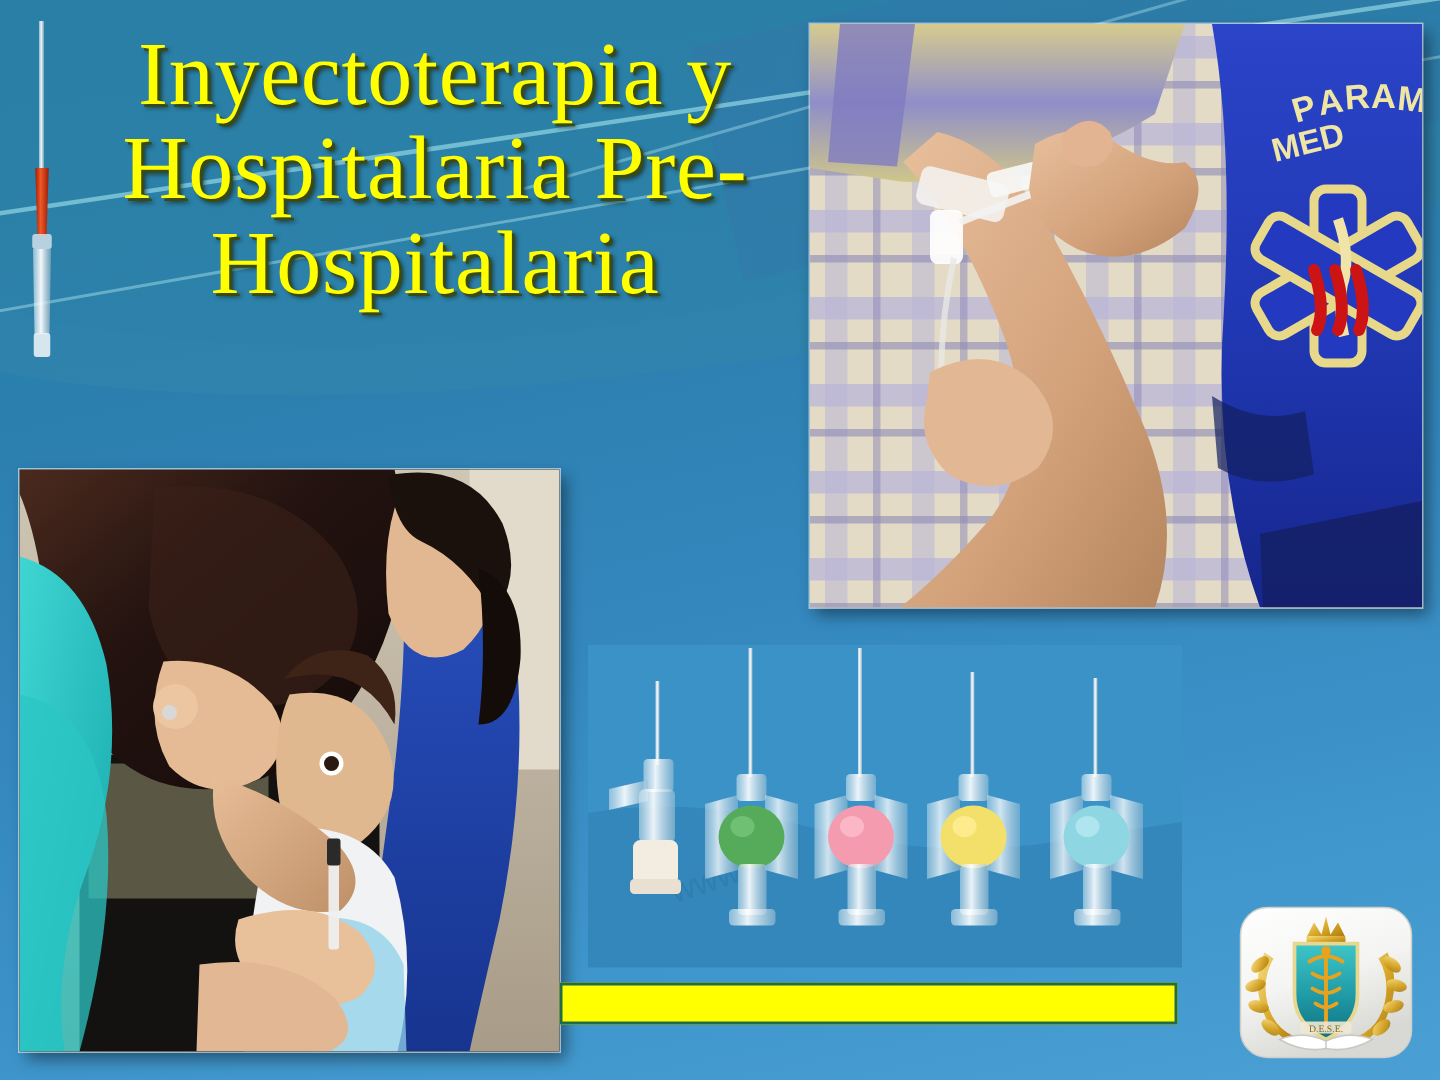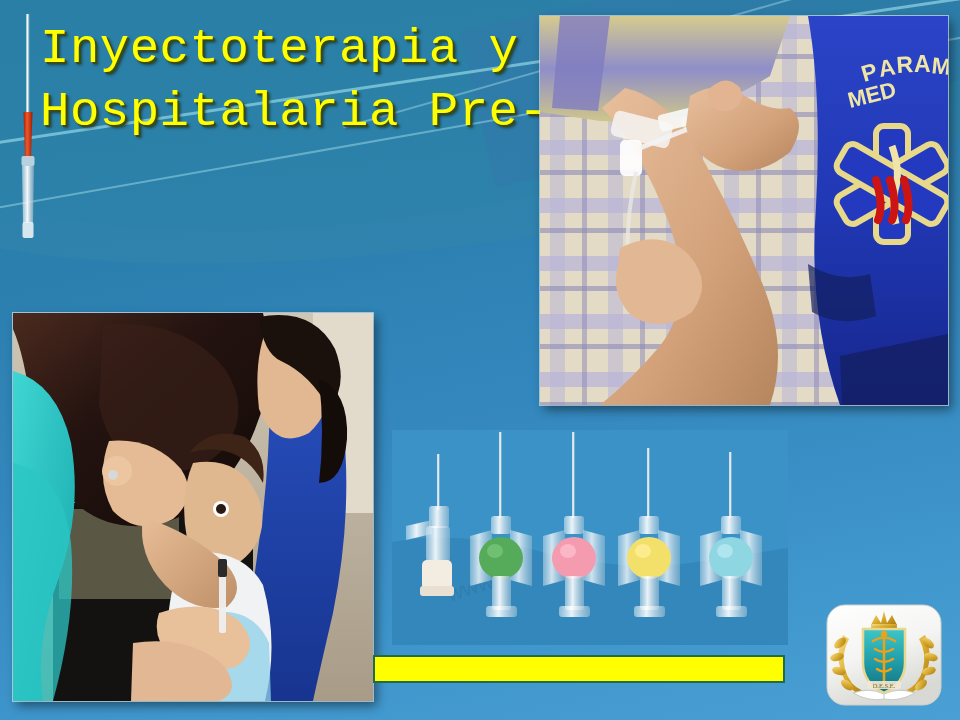--- a/index.html
+++ b/index.html
@@ -19,22 +19,22 @@
     transform:rotate(-8.5deg);}
   #sw-line2{top:118px;left:-80px;width:1160px;height:2px;background:rgba(190,242,248,.40);
     transform:rotate(-10deg);}
   #sw-line3{top:30px;left:330px;width:700px;height:2px;background:rgba(200,245,250,.35);
     transform:rotate(-16deg);}
   #sw-wedge{top:-40px;left:470px;width:620px;height:160px;
     background:linear-gradient(100deg,rgba(50,120,170,.55),rgba(40,105,160,.15));
     transform:rotate(-13deg);}
 
   
-  #title{position:absolute;left:40px;top:18px;width:500px;text-align:left;
-    font-family:Liberation Mono, monospace;font-size:49px;line-height:63px;
+  #title{position:absolute;left:40px;top:18px;width:500px;text-align:center;
+    font-family:Liberation Serif, serif;font-size:60px;line-height:63px;
     color:#ffff00;font-weight:400;letter-spacing:.5px;
     text-shadow:2px 2px 0 #3a4a14, 3px 3px 3px rgba(20,30,10,.65);}
   #title .l{display:block;white-space:nowrap;}
 
   
   .photo{position:absolute;overflow:hidden;background:#2b5a78;
     box-shadow:0 0 0 1px rgba(255,255,255,.55), 4px 5px 10px rgba(0,0,0,.45);}
 
   
   #photo-iv{left:540px;top:16px;width:408px;height:389px;background:#c8bda8;}
@@ -85,20 +85,21 @@
     <rect x="18" y="6" width="3.4" height="100" fill="url(#gl)"></rect>
     <path d="M15.5 104 L24.5 104 L23 150 L17 150 Z" fill="url(#gr)"></path>
     <rect x="13.5" y="148" width="13" height="10" rx="2" fill="#cfe0ea" opacity=".85"></rect>
     <path d="M14 158 L26 158 L25 215 L15 215 Z" fill="url(#gl)"></path>
     <rect x="14.5" y="214" width="11" height="16" rx="2" fill="#e8f1f6" opacity=".9"></rect>
   </svg>
 
   <div id="title">
     <span class="l">Inyectoterapia y</span>
     <span class="l">Hospitalaria Pre-</span>
+    <span class="l">Hospitalaria</span>
   </div>
 
   <div class="photo" id="photo-iv">
     <svg viewBox="0 0 408 389" width="408" height="389" preserveAspectRatio="none">
       <defs>
         <pattern id="plaid" width="58" height="58" patternUnits="userSpaceOnUse">
           <rect width="58" height="58" fill="#e3dbc6"></rect>
           <rect width="58" height="15" y="8" fill="#b9b5d6" opacity=".75"></rect>
           <rect width="15" height="58" x="10" fill="#b9b5d6" opacity=".55"></rect>
           <rect width="58" height="5" y="38" fill="#8c88b5" opacity=".6"></rect>

